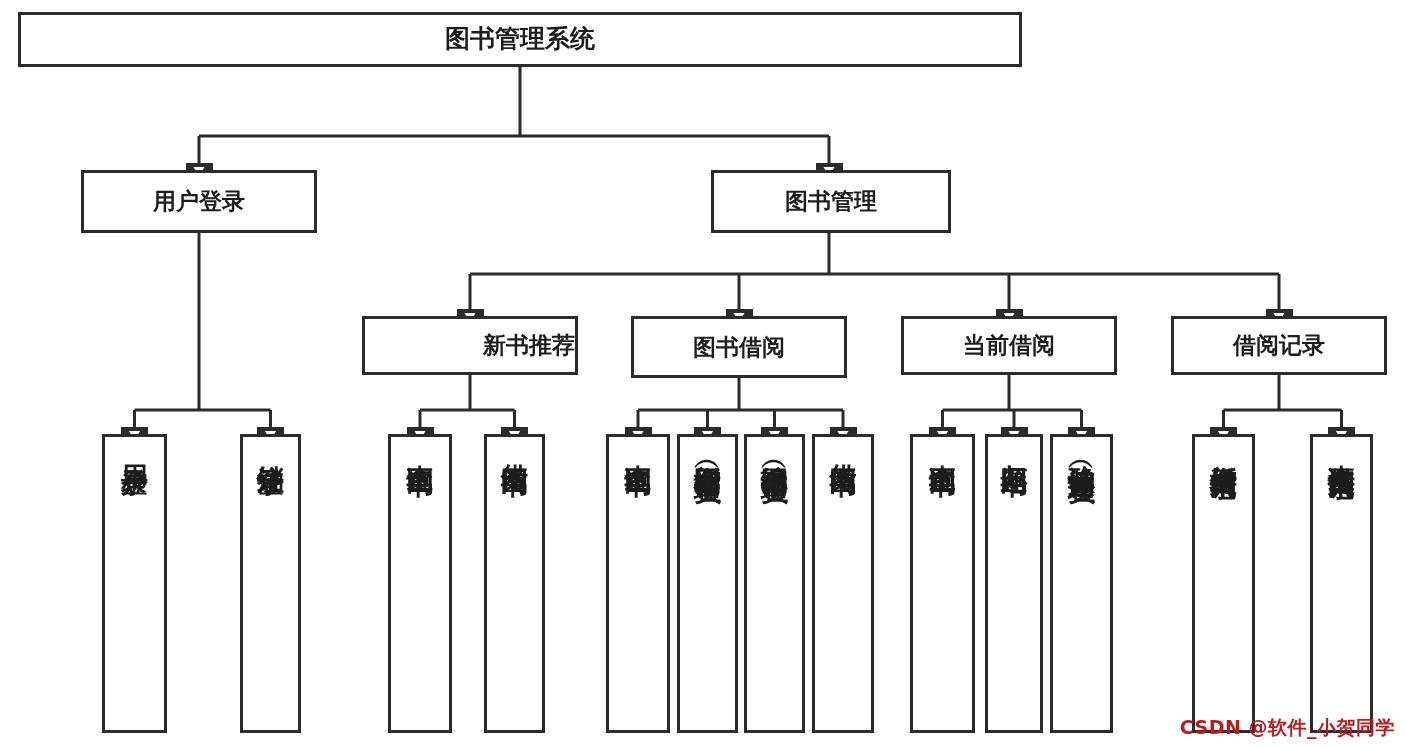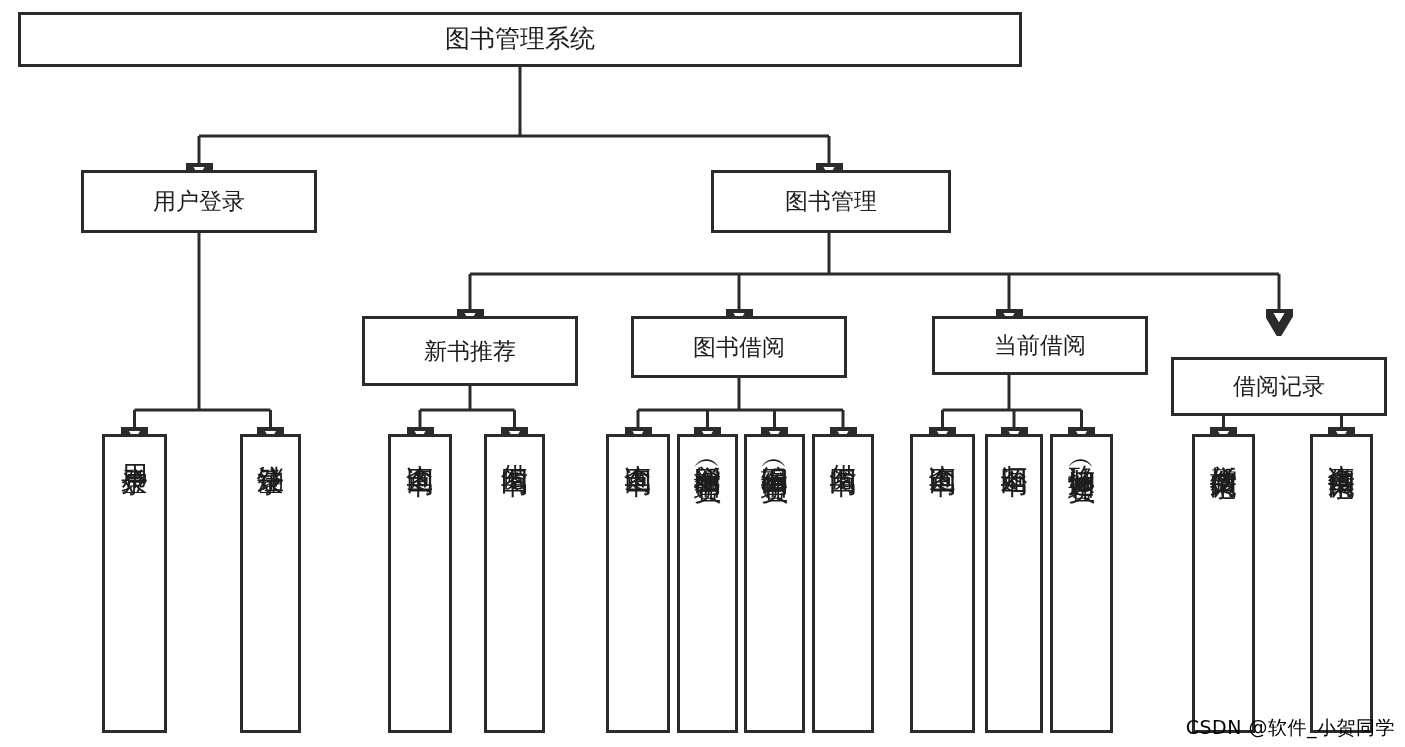--- a/index.html
+++ b/index.html
@@ -11,20 +11,21 @@
   body {
     font-family: "DejaVu Sans", "Liberation Sans", sans-serif;
     color: #1a1a1a;
   }
   #diagram-root {
     position: relative;
     width: 1405px;
     height: 747px;
     overflow: hidden;
     background: #ffffff;
+    font-weight: bold;
   }
   
   #connectors {
     position: absolute;
     left: 0;
     top: 0;
     width: 1405px;
     height: 747px;
     pointer-events: none;
   }
@@ -72,21 +73,21 @@
     letter-spacing: 2px;
     white-space: nowrap;
     max-height: 280px;
   }
   
   #watermark {
     position: absolute;
     right: 10px;
     bottom: 6px;
     font-size: 19px;
-    color: #000000;
+    color: #b91c1c;
     white-space: nowrap;
     letter-spacing: 0.5px;
   }
 </style>
 </head>
 <body>
 
 <div id="diagram-root">
 
   <svg id="connectors" viewBox="0 0 1405 747" width="1405" height="747" aria-hidden="true">
@@ -135,30 +136,30 @@
   <div id="node-layer">
       <div class="node root" style="left: 18px; top: 12px; width: 1004px; height: 55px;">
         <span class="label">图书管理系统</span>
       </div>
       <div class="node branch" style="left: 81px; top: 170px; width: 236px; height: 63px;">
         <span class="label">用户登录</span>
       </div>
       <div class="node branch" style="left: 711px; top: 170px; width: 240px; height: 63px;">
         <span class="label">图书管理</span>
       </div>
-      <div class="node branch" style="left: 362px; top: 316px; width: 216px; height: 70px;">
+      <div class="node branch" style="left: 362px; top: 316px; width: 216px; height: 59px; justify-content: flex-end;">
         <span class="label">新书推荐</span>
       </div>
       <div class="node branch" style="left: 631px; top: 316px; width: 216px; height: 62px;">
         <span class="label">图书借阅</span>
       </div>
-      <div class="node branch" style="left: 932px; top: 316px; width: 216px; height: 59px;">
+      <div class="node branch" style="left: 901px; top: 316px; width: 216px; height: 59px;">
         <span class="label">当前借阅</span>
       </div>
-      <div class="node branch" style="left: 1171px; top: 316px; width: 216px; height: 59px; margin-top: 41px;">
+      <div class="node branch" style="left: 1171px; top: 316px; width: 216px; height: 59px;">
         <span class="label">借阅记录</span>
       </div>
       <div class="node leaf" style="left: 102px; top: 434px; width: 65px; height: 299px;">
         <span class="label">用户登录</span>
       </div>
       <div class="node leaf" style="left: 240px; top: 434px; width: 61px; height: 299px;">
         <span class="label">注销登录</span>
       </div>
       <div class="node leaf" style="left: 388px; top: 434px; width: 64px; height: 299px;">
         <span class="label">查询图书</span>

